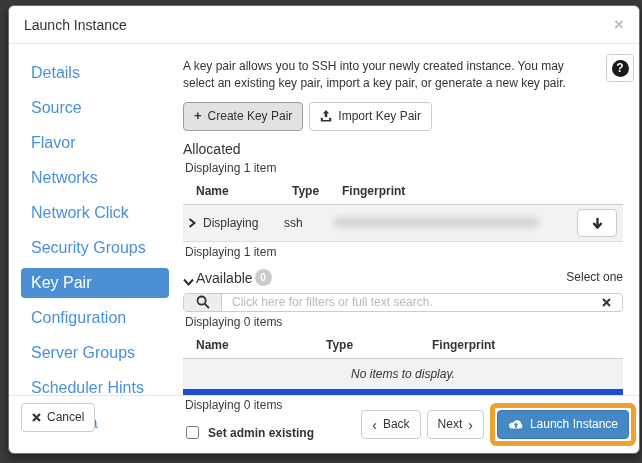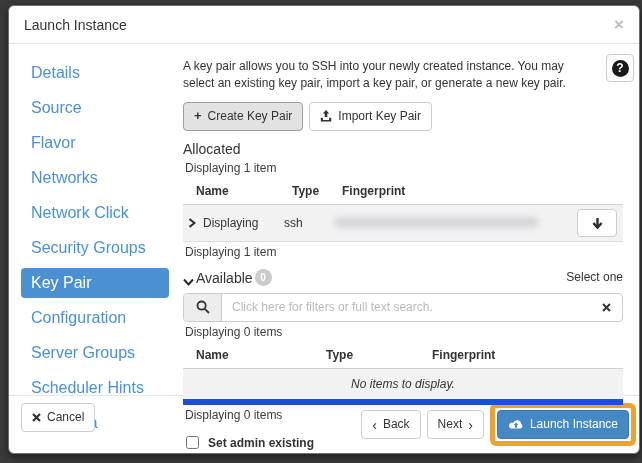--- a/index.html
+++ b/index.html
@@ -76,21 +76,21 @@
   .avail-header { display:flex; align-items:center; margin:10px 0 2px; }
   .avail-left { display:flex; align-items:flex-end; gap:2px; font-size:14px; cursor:pointer; }
   .badge0 {
     background:#cbcbcb; color:#fff; border-radius:50%; width:17px; height:17px;
     font-size:10px; font-weight:bold; display:inline-flex; align-items:center; justify-content:center;
   }
   .select-hint { margin-left:auto; font-size:12px; color:#333; }
 
   .search-group {
     display:flex; border:1px solid #ccc; border-radius:4px; overflow:hidden;
-    height:29px; margin:7px 0 3px; background:#fff; align-items:stretch;
+    height:19px; margin:7px 0 3px; background:#fff; align-items:stretch;
   }
   .search-addon {
     width:38px; background:#ededed; border-right:1px solid #ccc;
     display:flex; align-items:center; justify-content:center; cursor:pointer; flex-shrink:0;
   }
   .search-input {
     border:none; flex:1; padding:0 10px; font-size:12px; color:#555; outline:none;
     font-family:"Liberation Sans", sans-serif; background:transparent;
   }
   .search-input::placeholder { color:#b9b9b9; opacity:1; }

